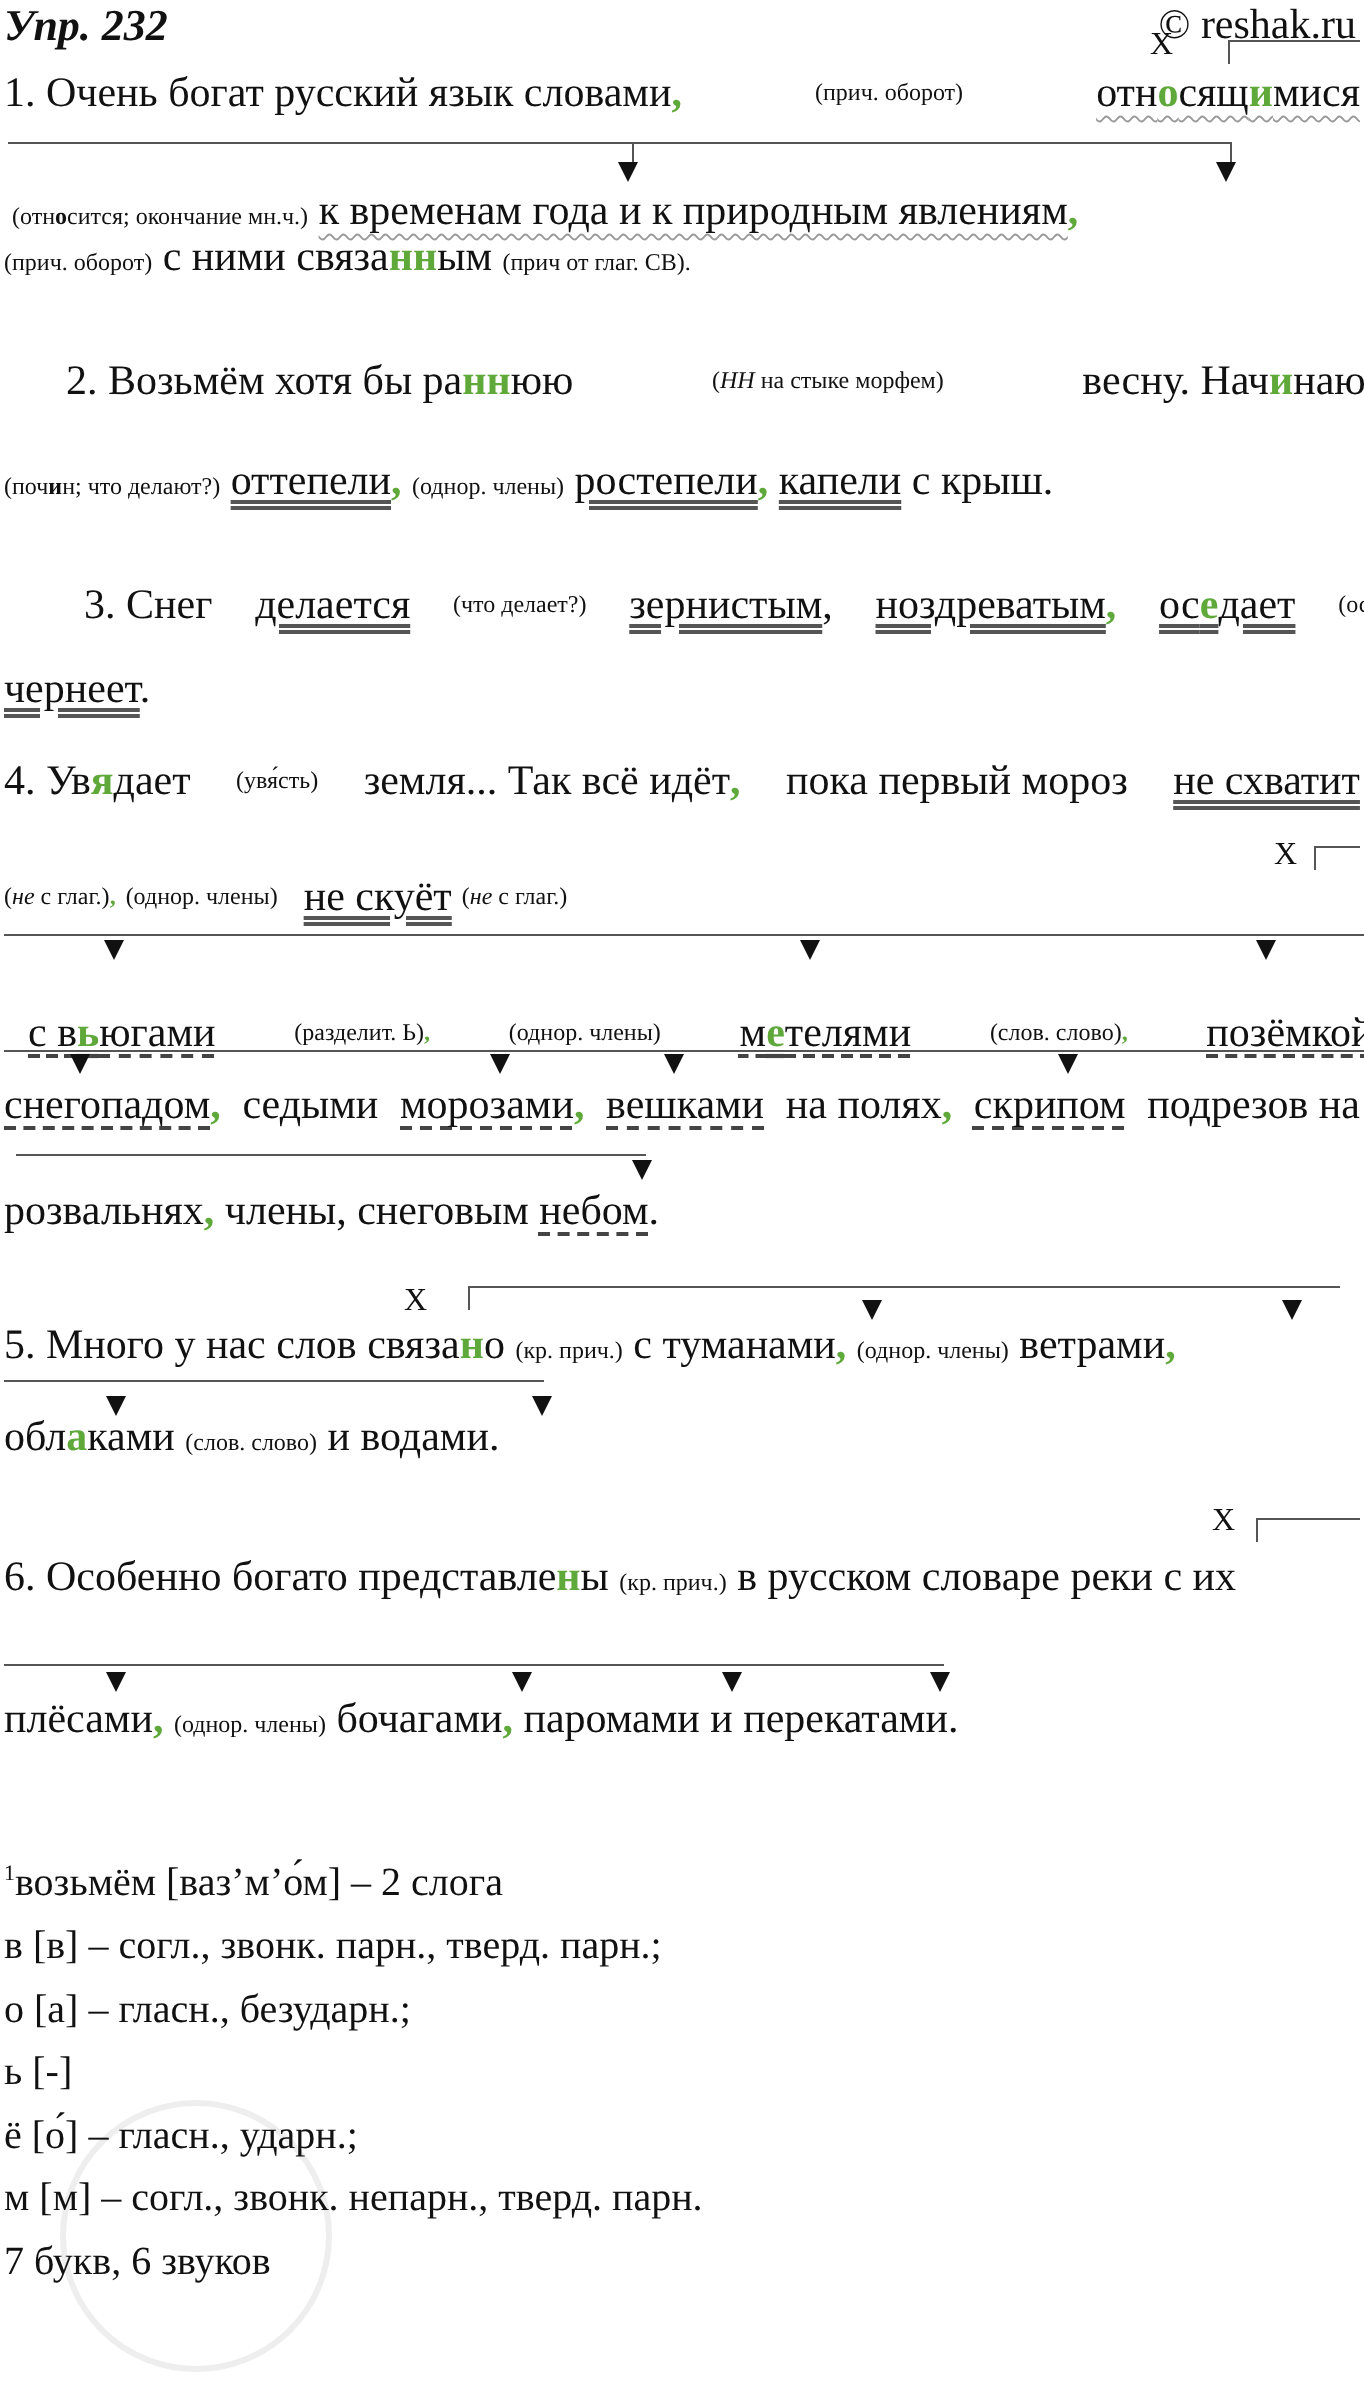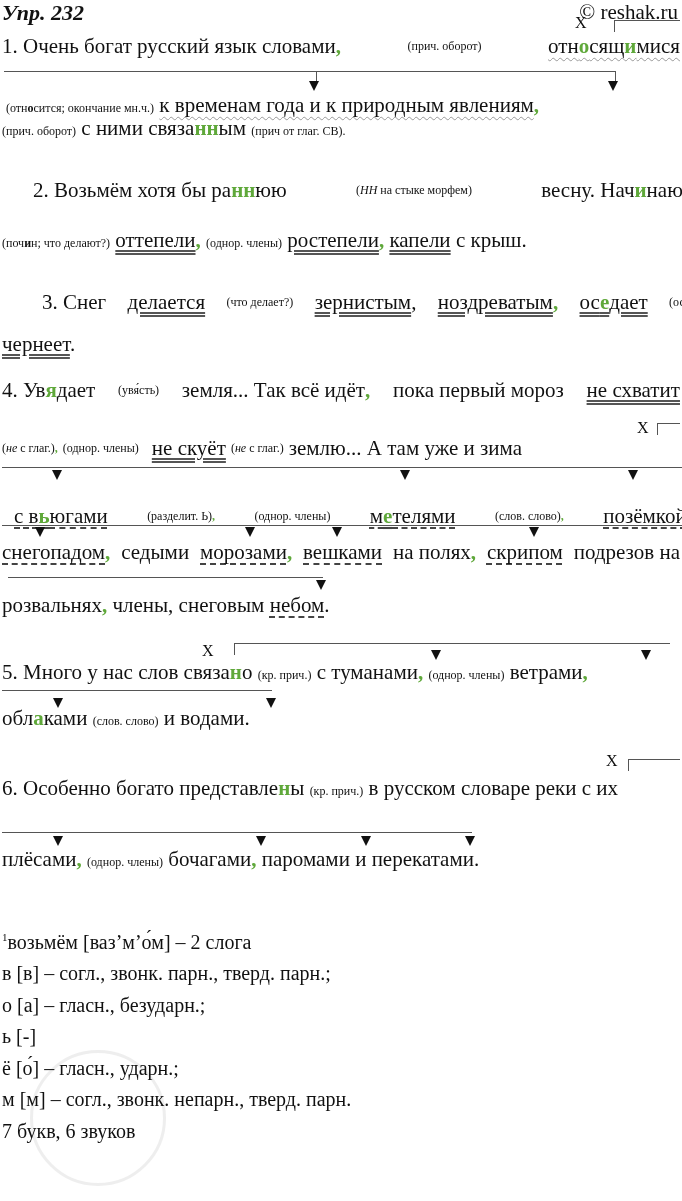--- a/index.html
+++ b/index.html
@@ -94,21 +94,20 @@
     <span class="ul2">не схватит</span>
   </div>
   <div class="x" style="left:637px;top:419px;">Х</div>
   <div class="vline" style="left:657px;top:423px;height:12px;"></div>
   <div class="hline" style="left:657px;top:423px;width:23px;"></div>
   <div class="abs line" style="left:2px;top:436px;width:678px;display:flex;gap:5px;">
     <span class="note">(<i>не</i> <span>с глаг.)</span><span class="g">,</span></span>
     <span class="note">(однор. члены)</span>
     <span class="ul2" style="margin-left:8px;">не скуёт</span>
     <span class="note">(<i>не</i> <span>с глаг.)</span></span>
-    <span>землю... А там уже и зима</span>
   </div>
   <div class="hline" style="left:2px;top:467px;width:680px;"></div>
   <div class="arrow" style="left:52px;top:470px;"></div>
   <div class="arrow" style="left:400px;top:470px;"></div>
   <div class="arrow" style="left:628px;top:470px;"></div>
   <div class="abs line just" style="top:504px;margin-left:12px;">
     <span class="udash"><span>с в</span><span class="g">ь</span><span>югами</span></span>
     <span class="note"><span>(разделит. Ь)</span><span class="g">,</span></span>
     <span class="note">(однор. члены)</span>
     <span class="udash"><span>м</span><span class="g">е</span><span>телями</span></span>

